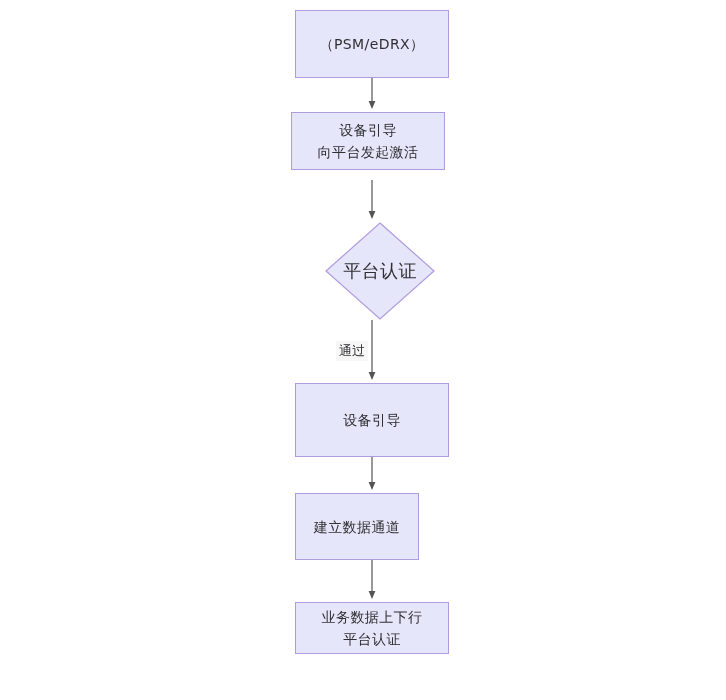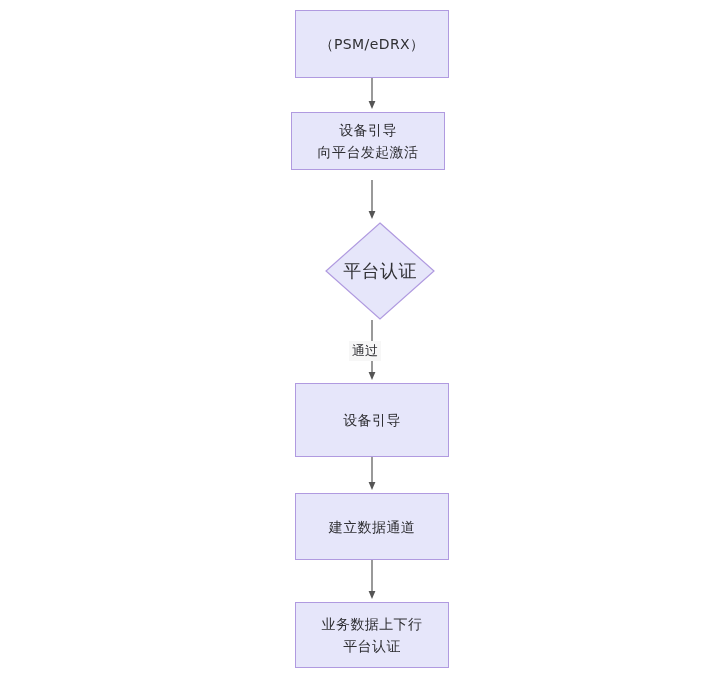--- a/index.html
+++ b/index.html
@@ -119,28 +119,28 @@
     <span class="line">向平台发起激活</span>
   </div>
 
   <div class="decision" style="left:325px; top:222px; width:110px; height:98px;">
     <svg class="diamond-shape" viewBox="0 0 110 98" preserveAspectRatio="none" xmlns="http://www.w3.org/2000/svg">
       <polygon points="55,1 109,49 55,97 1,49" fill="#e6e6fa" stroke="#b09ae0" stroke-width="1.2"></polygon>
     </svg>
     <span class="decision-label">平台认证</span>
   </div>
 
-  <div class="edge-label" style="left:349px; top:341px;">通过</div>
+  <div class="edge-label" style="left:336px; top:341px;">通过</div>
 
   <div class="node" style="left:295px; top:383px; width:154px; height:74px;">
     <span class="line">设备引导</span>
   </div>
 
-  <div class="node" style="left:295px; top:493px; width:154px; height:67px;">
+  <div class="node" style="left:295px; top:493px; width:124px; height:67px;">
     <span class="line">建立数据通道</span>
   </div>
 
-  <div class="node" style="left:295px; top:602px; width:154px; height:66px;">
+  <div class="node" style="left:295px; top:602px; width:154px; height:52px;">
     <span class="line">业务数据上下行</span>
     <span class="line">平台认证</span>
   </div>
 
 </div>
 
 </body></html>

